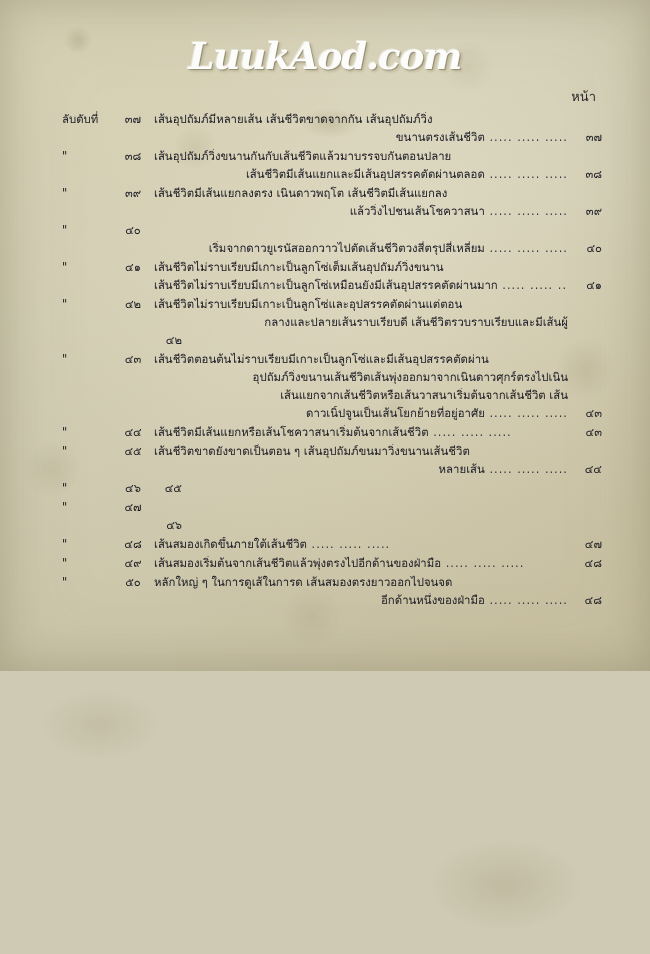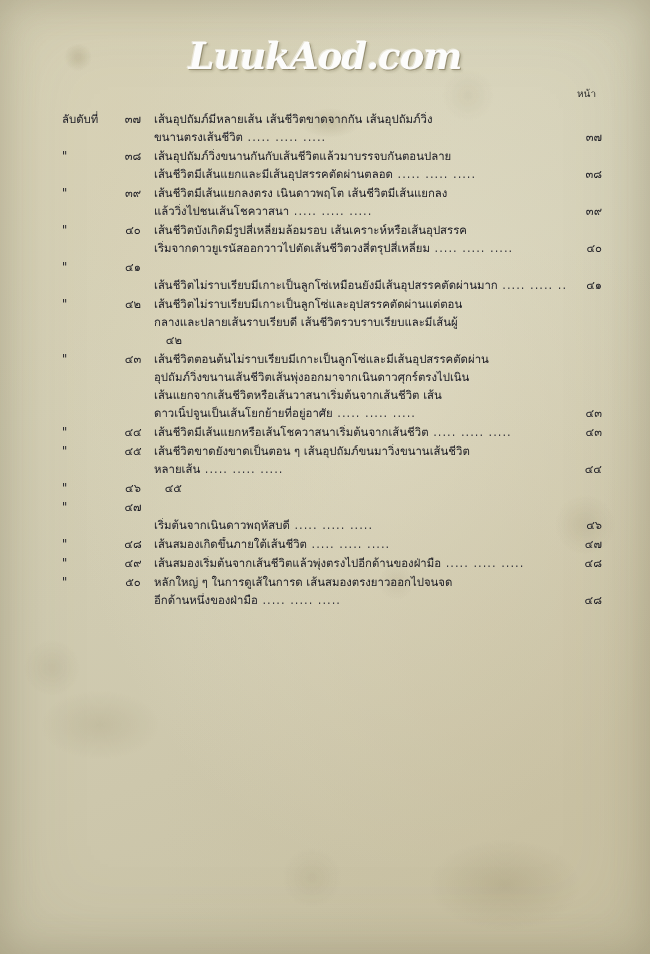--- a/index.html
+++ b/index.html
@@ -11,21 +11,21 @@
     height: 954px;
     overflow: hidden;
     font-family: "DejaVu Sans", sans-serif;
     background: #cfcab3;
   }
 
   
   #page {
     position: relative;
     width: 650px;
-    height: 954px;
+    height: 671px;
     background:
       radial-gradient(ellipse at 18% 12%, rgba(214,206,176,0.55) 0%, rgba(214,206,176,0) 45%),
       radial-gradient(ellipse at 85% 88%, rgba(200,190,158,0.55) 0%, rgba(200,190,158,0) 50%),
       radial-gradient(ellipse at 60% 40%, rgba(226,221,198,0.8) 0%, rgba(226,221,198,0) 60%),
       linear-gradient(160deg, #d9d5bd 0%, #d3cfb6 35%, #cdc7ac 70%, #c7c1a4 100%);
     box-sizing: border-box;
   }
   
   #page::before {
     content: "";
@@ -74,21 +74,21 @@
     opacity: 0.95;
     z-index: 5;
     user-select: none;
   }
 
   
   #header-row {
     position: absolute;
     top: 86px;
     right: 54px;
-    font-size: 10px;
+    font-size: 13px;
     color: #2a2a2a;
     font-family: "DejaVu Sans", sans-serif;
   }
 
   
   #content {
     position: absolute;
     top: 112px;
     left: 62px;
     width: 540px;
@@ -127,20 +127,21 @@
     text-overflow: clip;
   }
   .col-page {
     width: 34px;
     flex: 0 0 34px;
     text-align: right;
     font-size: 11.4px;
   }
   .cont .col-text {
     padding-left: 6px;
+    text-align: right;
   }
   .leader {
     letter-spacing: 1px;
     color: #34343c;
   }
 
   
   #content .line:nth-child(odd) .col-text { color: #1a1a22; }
   #content .line:nth-child(even) .col-text { color: #20202a; }
 
@@ -208,34 +209,34 @@
           <span class="col-label"></span>
           <span class="col-num"></span>
           <span class="col-text">แล้ววิ่งไปชนเส้นโชควาสนา<span class="leader">  .....  .....  .....</span></span>
           <span class="col-page">๓๙</span>
         </div>
       </div>
       <div class="entry">
         <div class="line">
           <span class="col-label">"</span>
           <span class="col-num">๔๐</span>
-          <span class="col-text">เส้นชีวิตบังเกิดมีรูปสี่เหลี่ยมล้อมรอบ  เส้นเคราะห์หรือเส้นอุปสรรค</span>
           <span class="col-page"></span>
         </div>
         <div class="line cont">
           <span class="col-label"></span>
           <span class="col-num"></span>
           <span class="col-text">เริ่มจากดาวยูเรนัสออกวาวไปตัดเส้นชีวิตวงสี่ตรุปสี่เหลี่ยม<span class="leader">  .....  .....  .....</span></span>
           <span class="col-page">๔๐</span>
         </div>
       </div>
       <div class="entry">
         <div class="line">
           <span class="col-label">"</span>
           <span class="col-num">๔๑</span>
+          <span class="col-text">เส้นชีวิตไม่ราบเรียบมีเกาะเป็นลูกโซ่เต็มเส้นอุปถัมภ์วิ่งขนาน</span>
           <span class="col-page"></span>
         </div>
         <div class="line cont">
           <span class="col-label"></span>
           <span class="col-num"></span>
           <span class="col-text">เส้นชีวิตไม่ราบเรียบมีเกาะเป็นลูกโซ่เหมือนยังมีเส้นอุปสรรคตัดผ่านมาก<span class="leader">  .....  .....  .....</span></span>
           <span class="col-page">๔๑</span>
         </div>
       </div>
       <div class="entry">
@@ -314,21 +315,20 @@
       </div>
       <div class="entry">
         <div class="line">
           <span class="col-label">"</span>
           <span class="col-num">๔๗</span>
           <span class="col-page"></span>
         </div>
         <div class="line cont">
           <span class="col-label"></span>
           <span class="col-num"></span>
-          <span class="col-text">เริ่มต้นจากเนินดาวพฤหัสบดี<span class="leader">  .....  .....  .....</span></span>
           <span class="col-page">๔๖</span>
         </div>
       </div>
       <div class="entry">
         <div class="line">
           <span class="col-label">"</span>
           <span class="col-num">๔๘</span>
           <span class="col-text">เส้นสมองเกิดขึ้นภายใต้เส้นชีวิต<span class="leader">  .....  .....  .....</span></span>
           <span class="col-page">๔๗</span>
         </div>

